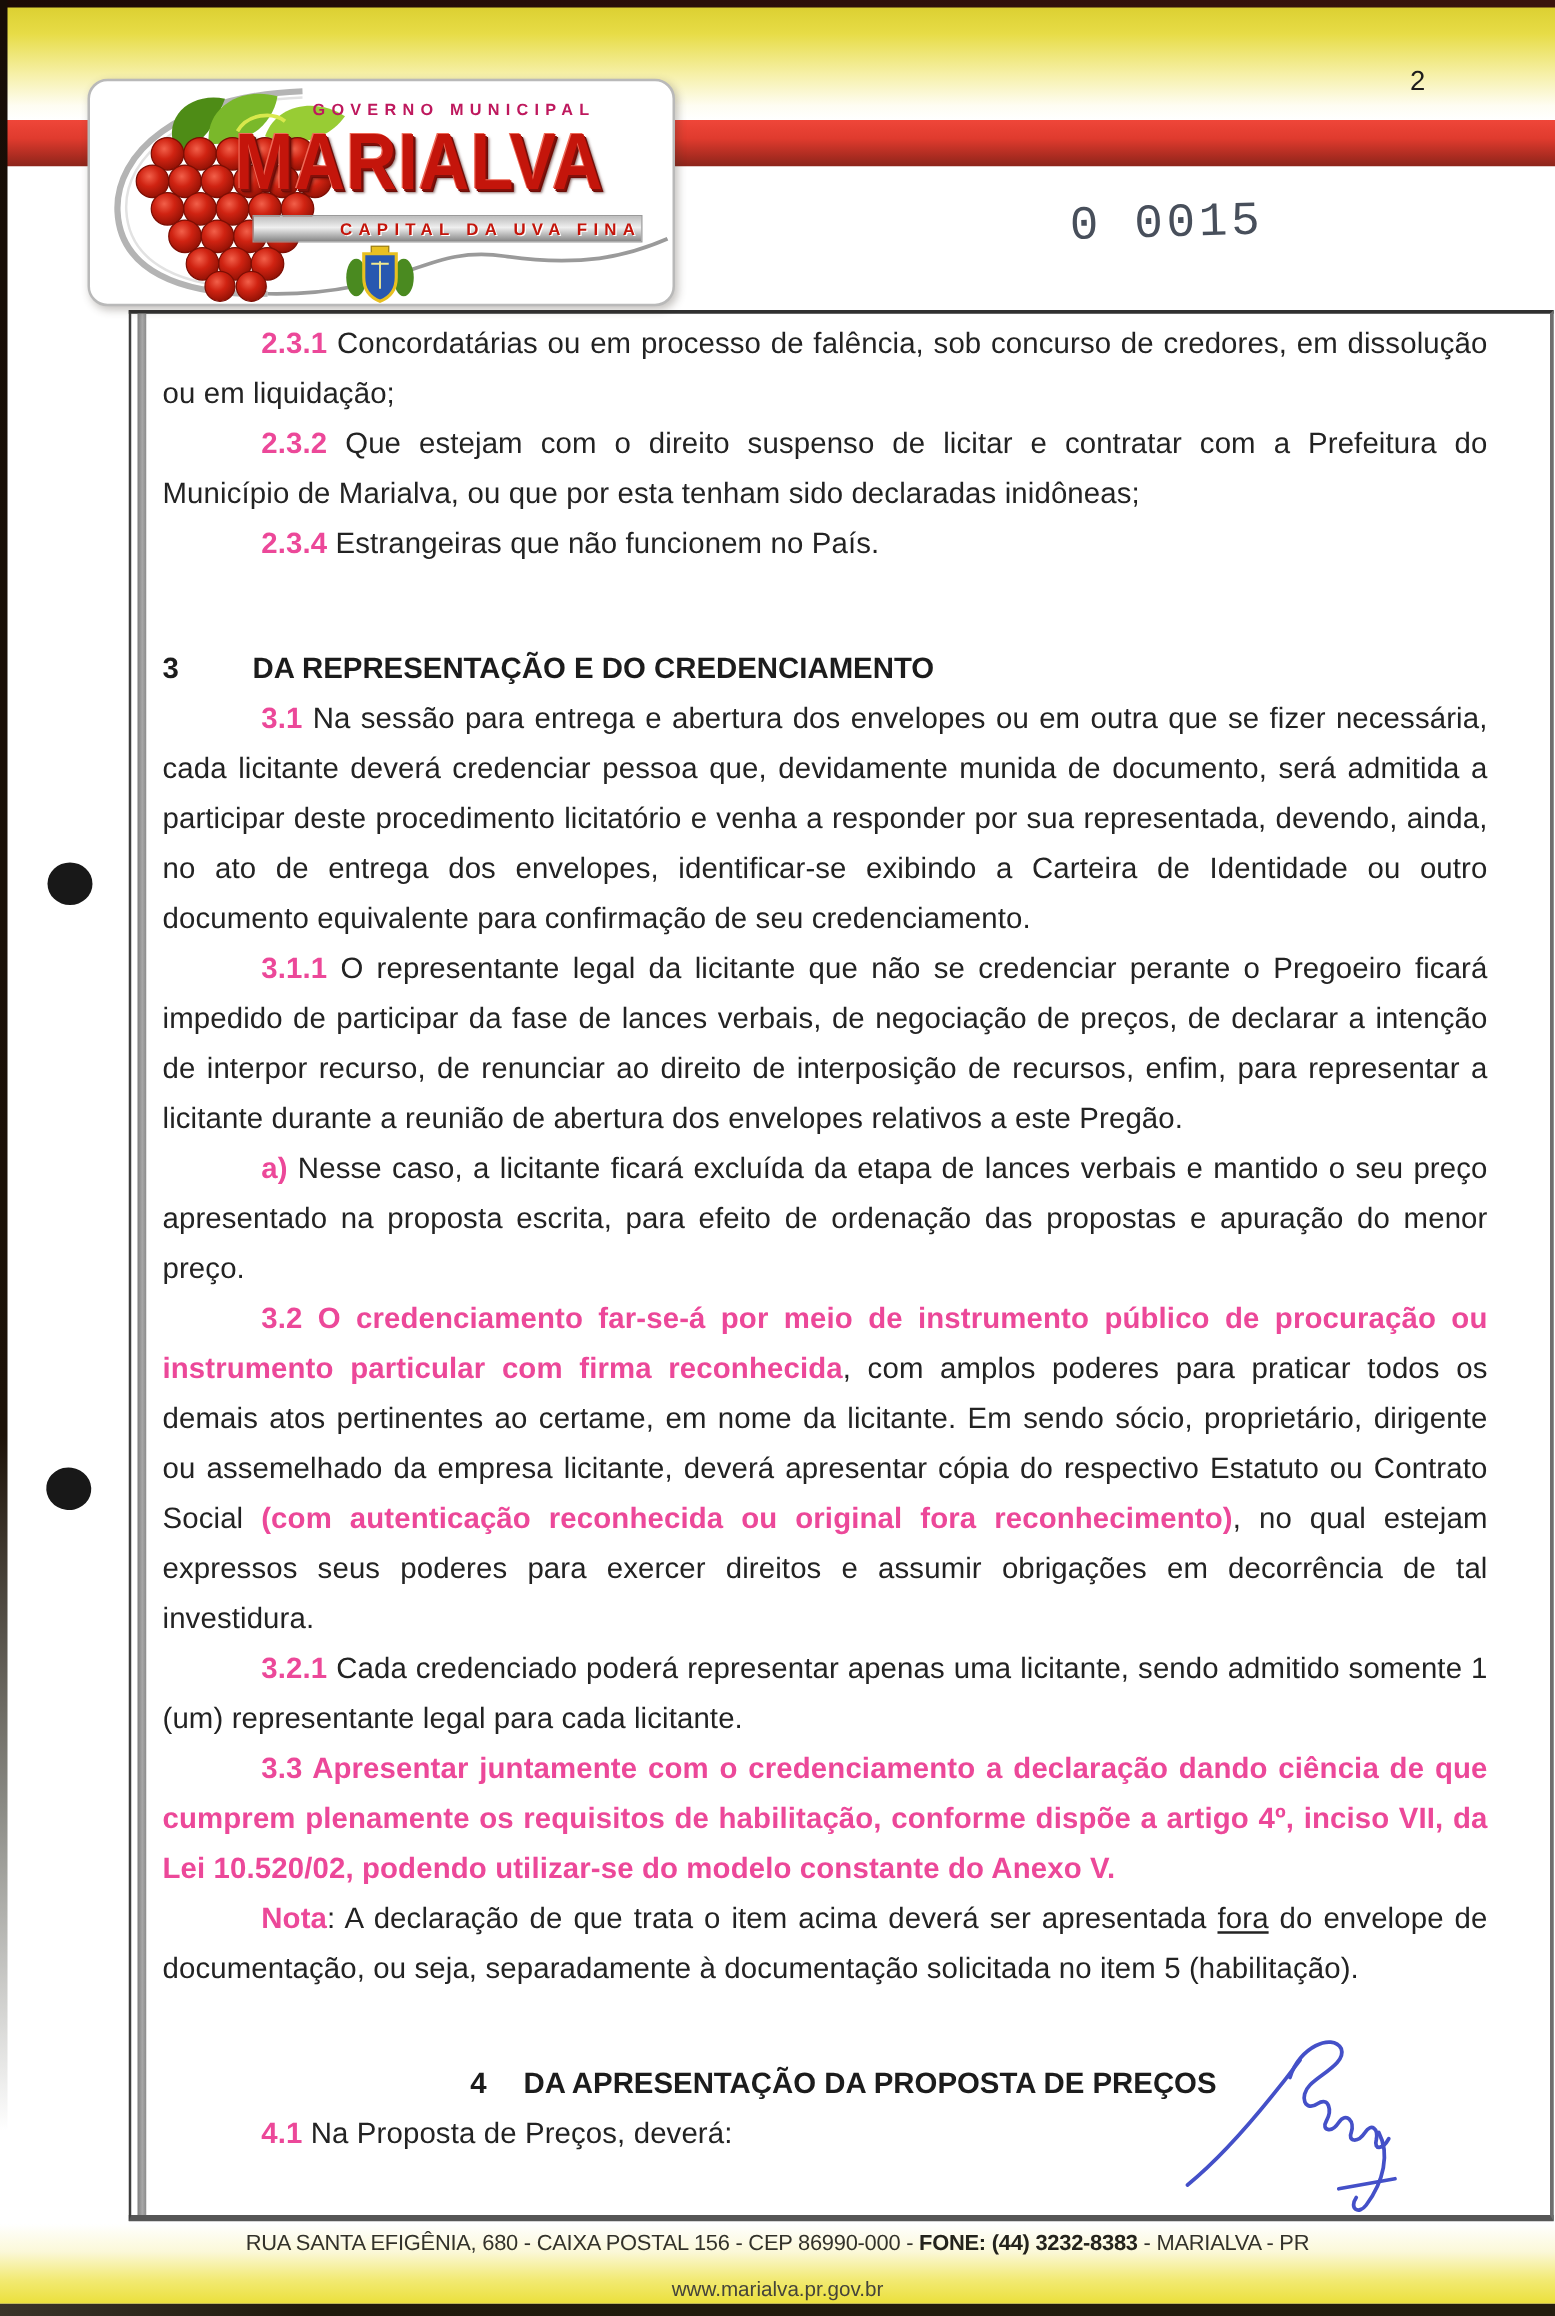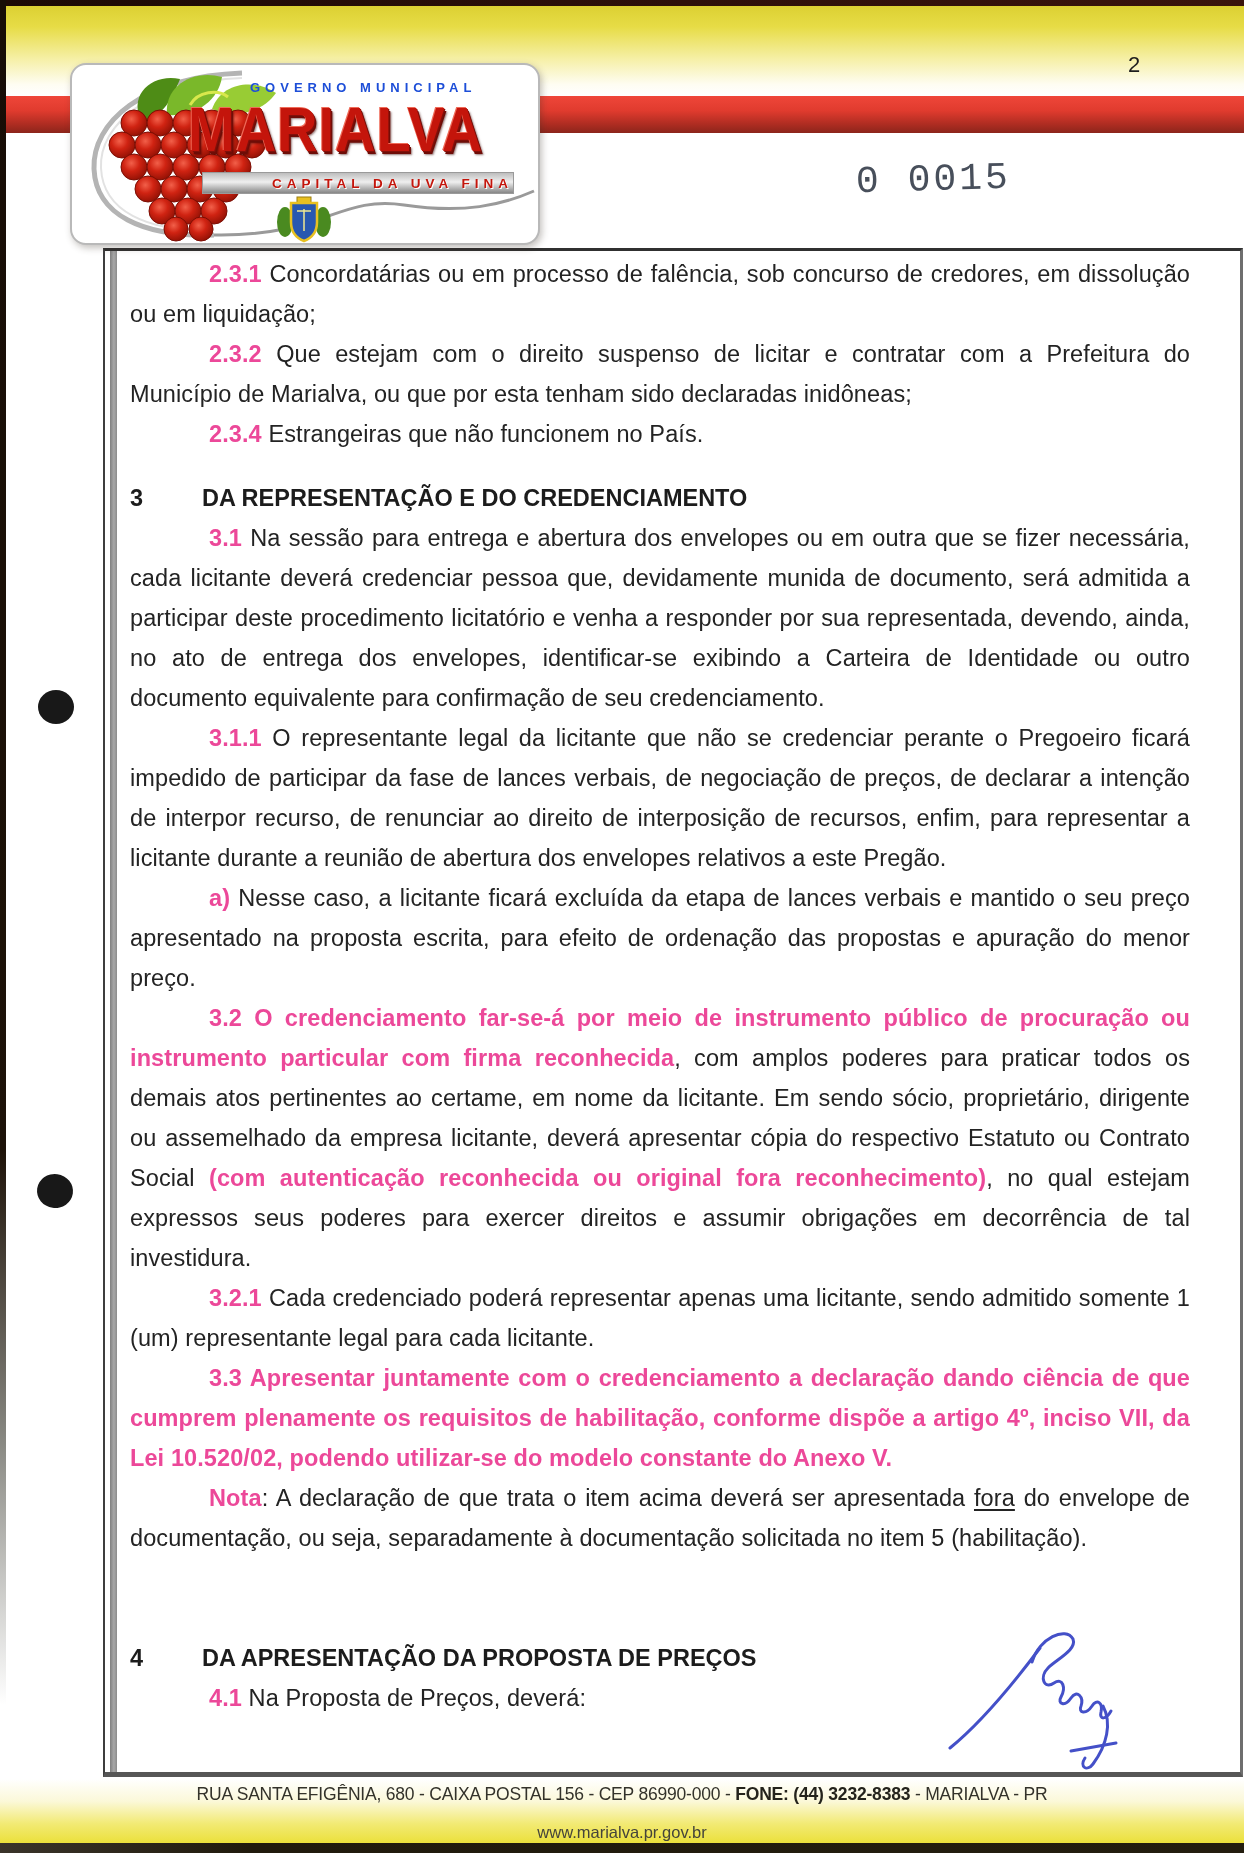--- a/index.html
+++ b/index.html
@@ -27,21 +27,21 @@
   }
   
   .logo-box {
     position:absolute; left:70px; top:63px; width:470px; height:182px;
     background:#ffffff; border:2px solid #b9b9b9; border-radius:16px;
     box-shadow:2px 3px 7px rgba(60,50,40,.3); z-index:20; overflow:hidden;
   }
   .logo-art { position:absolute; left:0; top:0; }
   .logo-gov {
     position:absolute; left:178px; top:15px; font-size:13px; font-weight:700;
-    letter-spacing:5px; color:#1d4ed8; white-space:nowrap;
+    letter-spacing:5px; color:#be185d; white-space:nowrap;
   }
   .logo-city {
     position:absolute; left:116px; top:27px; font-size:56px; font-weight:800;
     letter-spacing:1px; color:#c4150b; white-space:nowrap;
     transform:scaleY(1.14); transform-origin:top left;
     text-shadow:-1px -1px 0 #ef6a58, 1px 1px 0 #82100a, 2px 2px 0 #6e0d07, 3px 3px 2px rgba(60,8,4,.55);
   }
   .logo-banner {
     position:absolute; left:130px; top:107px; width:312px; height:22px;
     background:linear-gradient(180deg,#bdbdbd 0%, #efefef 45%, #878787 100%);
@@ -62,22 +62,22 @@
     background:linear-gradient(90deg,#7f7f7f,#a8a8a8 55%,#8b8b8b);
   }
   .doc-body { position:relative; padding:3px 50px 0 25px; }
   .para {
     font-size:23.5px; line-height:40px; text-align:justify; text-indent:79px;
     color:#232323; letter-spacing:.1px;
   }
   .para b { font-weight:700; color:#ec4899; }
   .heading { font-size:23.5px; line-height:40px; font-weight:700; color:#1c1c1c; }
   .heading .hnum { display:inline-block; width:72px; font-weight:700; }
-  .mt40 { margin-top:24px; }
-  .mt52 { margin-top:80px; }
+  .mt40 { margin-top:60px; }
+  .mt52 { margin-top:52px;text-align:center; }
   .u { text-decoration:underline; text-underline-offset:3px; }
   
   .punch { position:absolute; width:36px; height:34px; border-radius:50%; background:#181818; z-index:25; }
   .punch-1 { left:38px; top:690px; }
   .punch-2 { left:37px; top:1174px; transform:rotate(8deg); }
   
   .signature { position:absolute; left:940px; top:1622px; z-index:15; }
   
   .footer-band {
     position:absolute; left:0; top:1779px; width:100%; height:64px;

